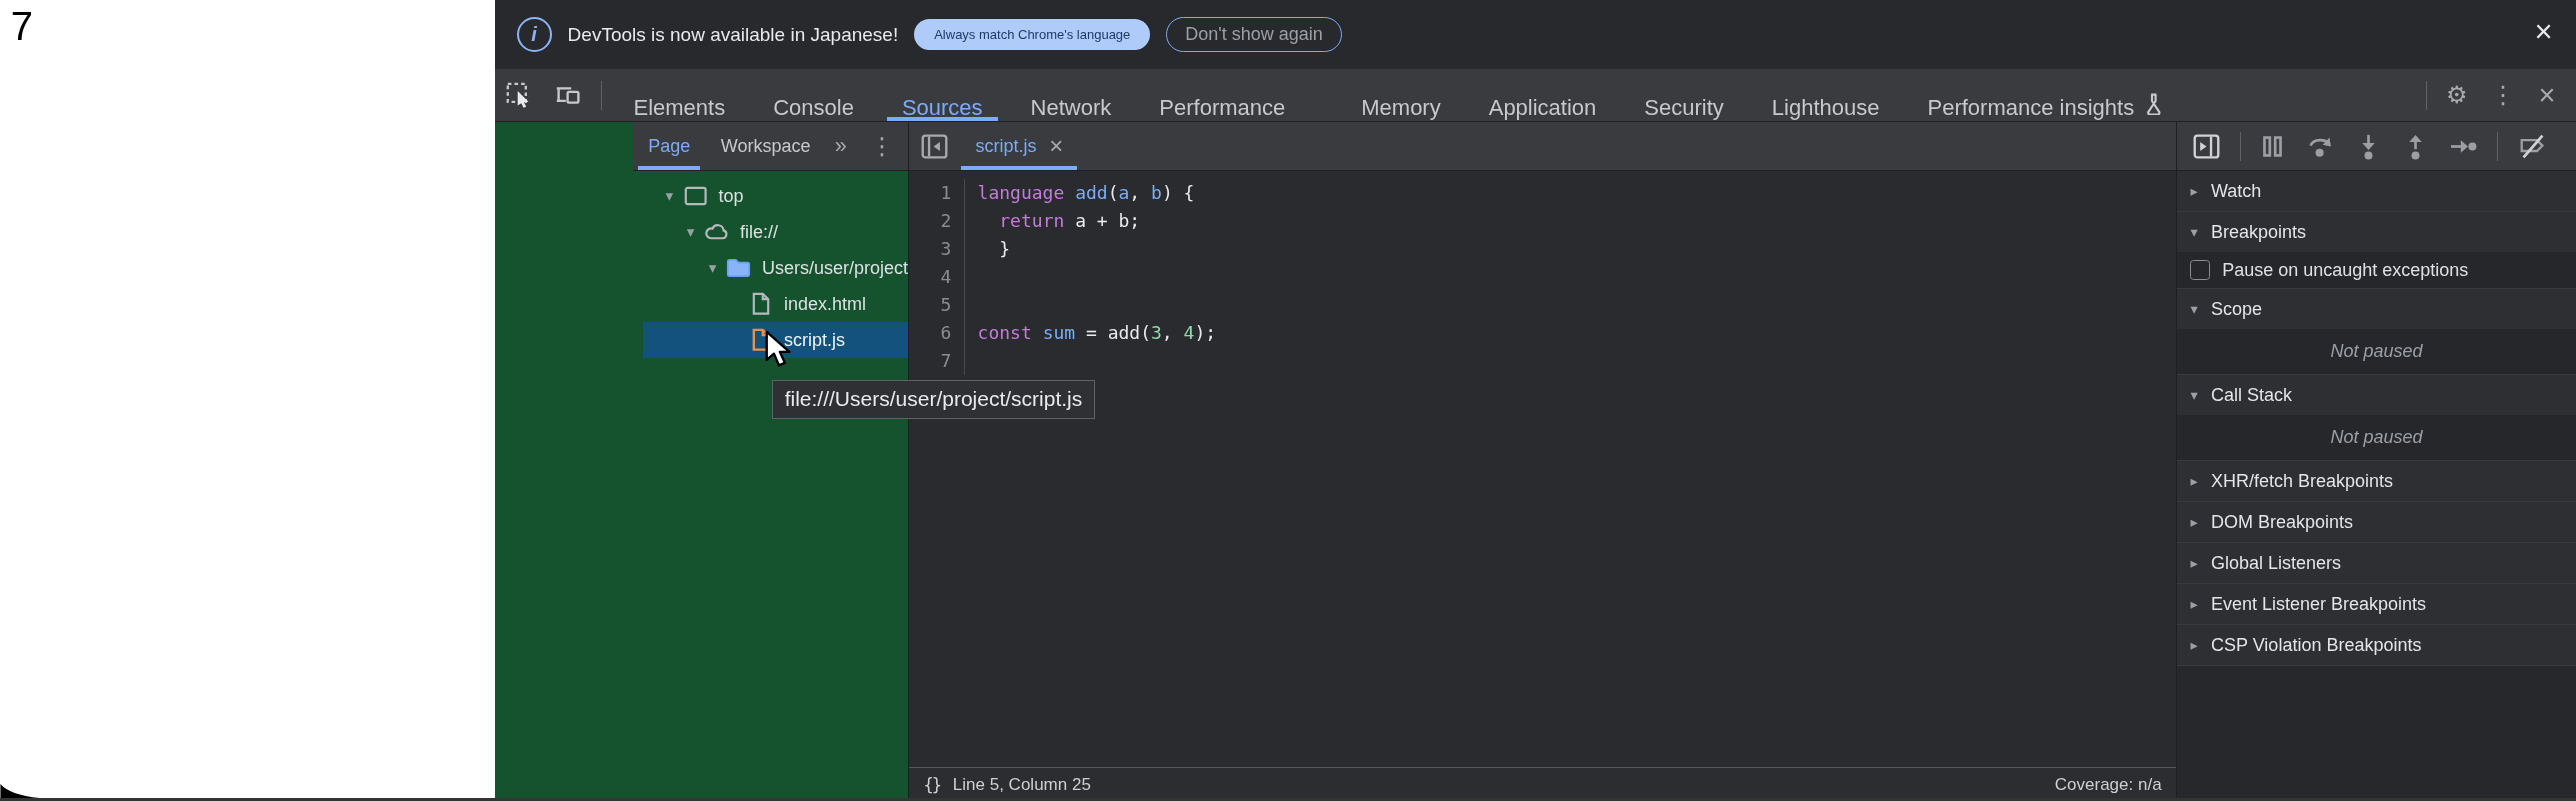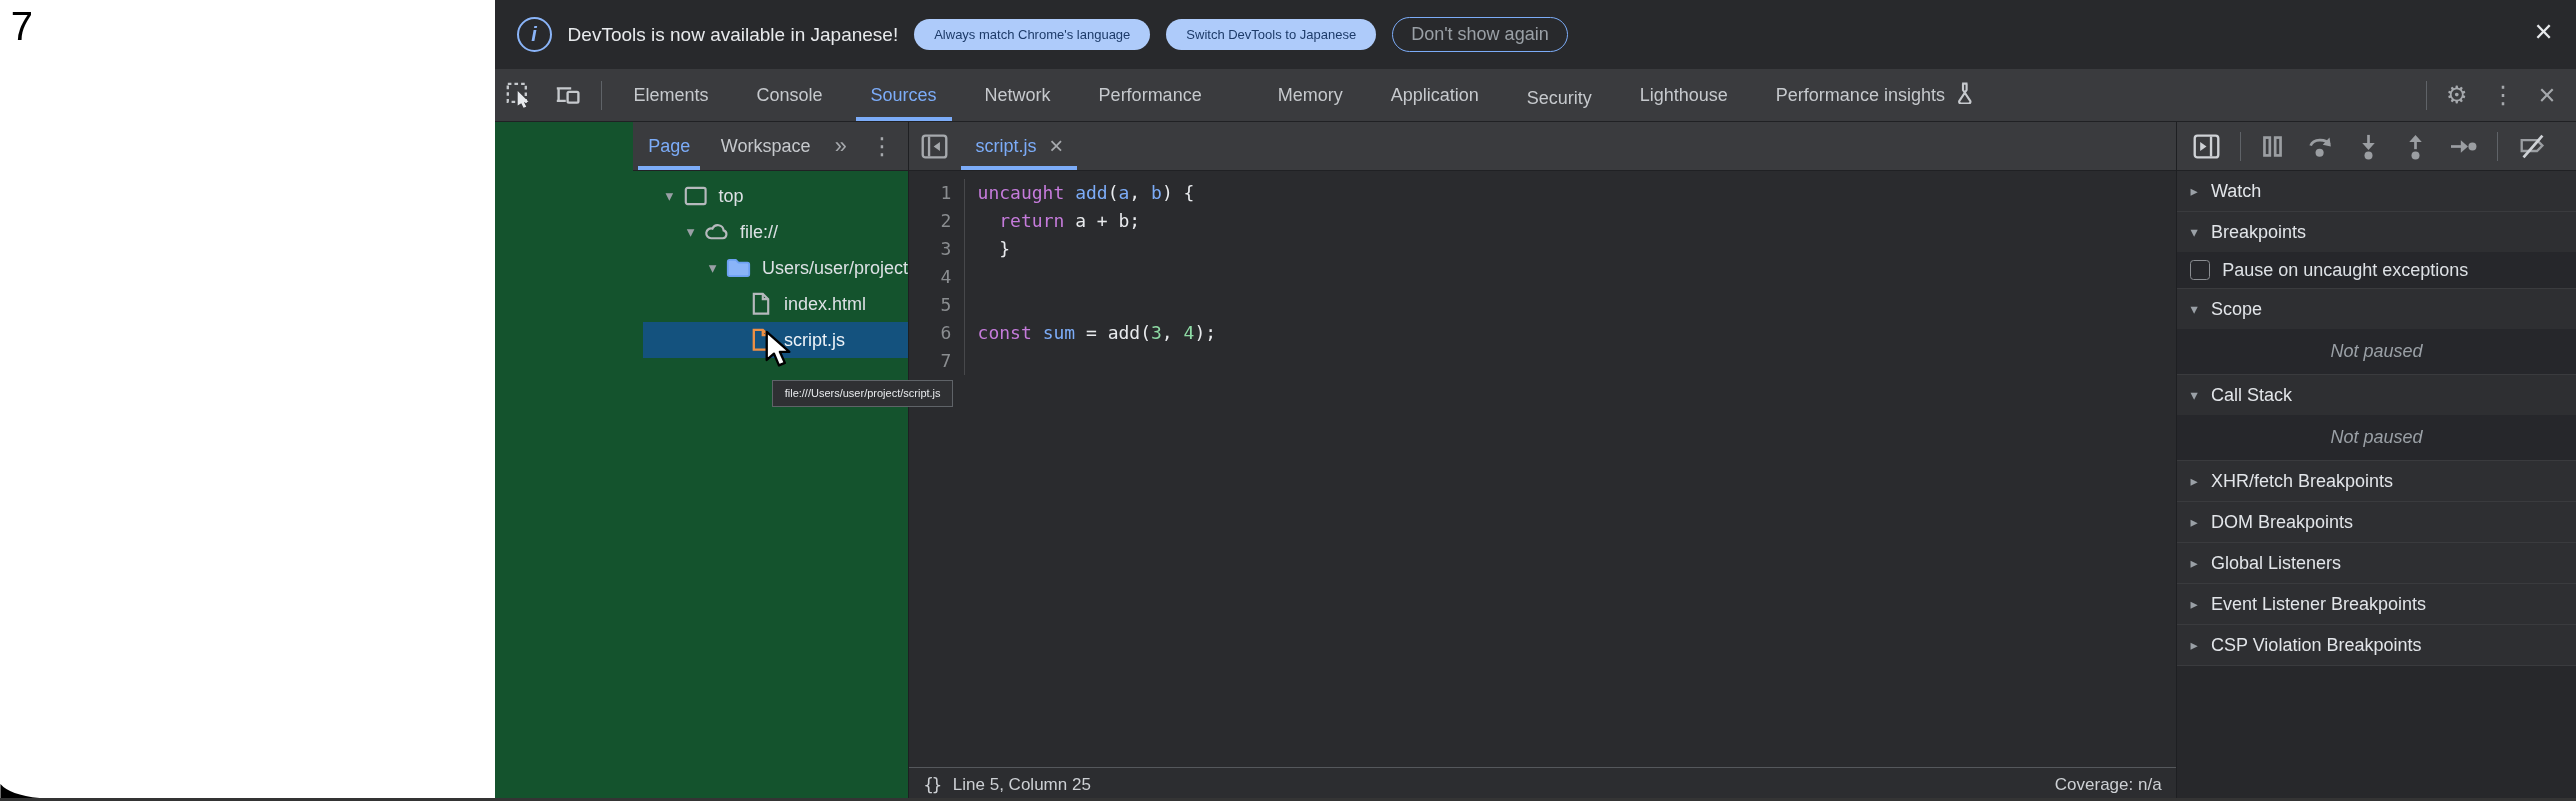--- a/index.html
+++ b/index.html
@@ -20,21 +20,21 @@
   .banner-msg{font-size:19px;color:#e8eaed;}
   .pill-btn{background:#aecbfa;color:#1d3b69;font-size:13px;padding:8px 20px;border-radius:20px;white-space:nowrap;}
   .outline-btn{border:1.8px solid #7cacf8;color:#9aa0a6;font-size:18px;padding:6.3px 18px;border-radius:20px;white-space:nowrap;}
   .banner-close{position:absolute;right:23.4px;top:14.4px;color:#e8eaed;font-size:31px;line-height:36px;}
 
   
   .tabbar{position:absolute;top:69px;left:0;right:0;height:53px;background:#3a3b3e;
           display:flex;align-items:center;border-bottom:0.9px solid #202124;box-sizing:border-box;}
   .icon-btn{height:100%;display:flex;align-items:center;justify-content:center;padding:0 10.8px;color:#a6a9ad;}
   .vsep{width:0.9px;height:29px;background:#5f6368;margin:0 7.2px;flex:none;}
-  .tab{height:100%;display:flex;align-items:center;gap:9px;padding:0 24px;font-size:18px;color:#c6c9cd;position:relative;white-space:nowrap;}
+  .tab{height:100%;display:flex;align-items:flex-end;gap:9px;padding:0 24px;font-size:22px;color:#c6c9cd;position:relative;white-space:nowrap;}
   .tab.selected{color:#7cacf8;}
   .tab.selected::after{content:"";position:absolute;left:9px;right:9px;bottom:0;height:3.6px;background:#7cacf8;}
   .tabbar-right{margin-left:auto;display:flex;align-items:center;height:100%;padding-right:9px;}
   .glyph-btn{font-size:24px;color:#a6a9ad;padding:0 11.7px;height:100%;display:flex;align-items:center;}
 
   
   .panels{position:absolute;top:122px;left:0;right:0;bottom:0;display:flex;}
   .ptoolbar{height:49px;background:#3a3b3e;border-bottom:0.9px solid #202124;display:flex;align-items:center;box-sizing:border-box;flex:none;}
 
   
@@ -73,39 +73,38 @@
   .sec-header{height:40px;flex:none;display:flex;align-items:center;font-size:18px;color:#e2e5e9;background:#2e2f32;border-top:0.9px solid #3a3b3e;}
   .sec-header .caret{width:34px;font-size:14.4px;}
   .sec-check{height:36px;flex:none;display:flex;align-items:center;gap:12.6px;background:#26272b;padding-left:12.6px;font-size:18px;color:#dde1e5;}
   .checkbox{width:20px;height:20px;flex:none;border:1.8px solid #8a8d91;border-radius:3.6px;background:transparent;box-sizing:border-box;}
   .sec-empty{height:45px;flex:none;display:flex;align-items:center;justify-content:center;background:#26272b;
              color:#9aa0a6;font-style:italic;font-size:18px;}
   .sec-fill{flex:1;background:#27282b;border-top:0.9px solid #3a3b3e;}
 
   
   .tooltip{position:absolute;left:277px;top:380px;background:#2f3033;border:0.9px solid #5f6368;
-           color:#e8eaed;font-size:11px;padding:6.3px 11.7px;white-space:nowrap;z-index:10;}
+           color:#e8eaed;font-size:21px;padding:6.3px 11.7px;white-space:nowrap;z-index:10;}
 
   
   .tree-cursor{position:absolute;left:269px;top:330px;z-index:11;}
   .bottom-strip{position:absolute;left:0;right:0;bottom:0;height:2.7px;background:#343434;z-index:20;}
   .corner-wedge{position:absolute;left:0;bottom:1.8px;z-index:21;}
 </style>
 </head>
 <body>
 
 <div class="page-label">7</div>
 
 <div class="devtools">
 
   <div class="banner">
     <div class="info-icon">i</div>
     <div class="banner-msg">DevTools is now available in Japanese!</div>
     <div class="pill-btn">Always match Chrome's language</div>
-    <div class="pill-btn">Switch DevTools to Japanese</div>
     <div class="outline-btn">Don't show again</div>
     <div class="banner-close">×</div>
   </div>
 
   <div class="tabbar">
     <div class="icon-btn">
       <svg width="27" height="27" viewBox="0 0 30 30">
           <g stroke="#c6c9cd" stroke-width="2.6" fill="none" stroke-dasharray="4 3.4">
             <rect x="2" y="2" width="20" height="20"></rect>
           </g>
@@ -234,21 +233,21 @@
             </svg>
         </div>
         <div class="filetab">
           <span>script.js</span>
           <span class="close-x">×</span>
         </div>
       </div>
       <div class="code" id="code-area">
           <div class="code-row">
             <div class="gutter-num">1</div>
-            <div class="code-text"><span class="tk-kw">uncaught</span><span> </span><span class="tk-def">add</span><span>(</span><span class="tk-def">a</span><span>, </span><span class="tk-def">b</span><span>) {</span></div>
+            <div class="code-text"><span class="tk-kw">language</span><span> </span><span class="tk-def">add</span><span>(</span><span class="tk-def">a</span><span>, </span><span class="tk-def">b</span><span>) {</span></div>
           </div>
           <div class="code-row">
             <div class="gutter-num">2</div>
             <div class="code-text"><span>  </span><span class="tk-kw">return</span><span> a + b;</span></div>
           </div>
           <div class="code-row">
             <div class="gutter-num">3</div>
             <div class="code-text"><span>  }</span></div>
           </div>
           <div class="code-row">

